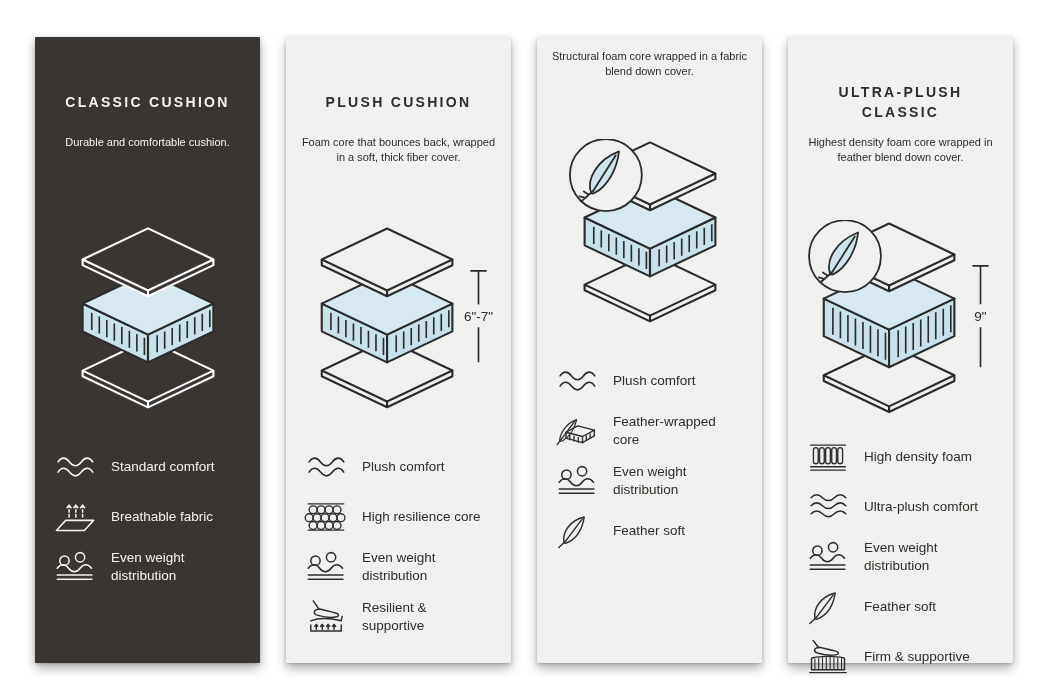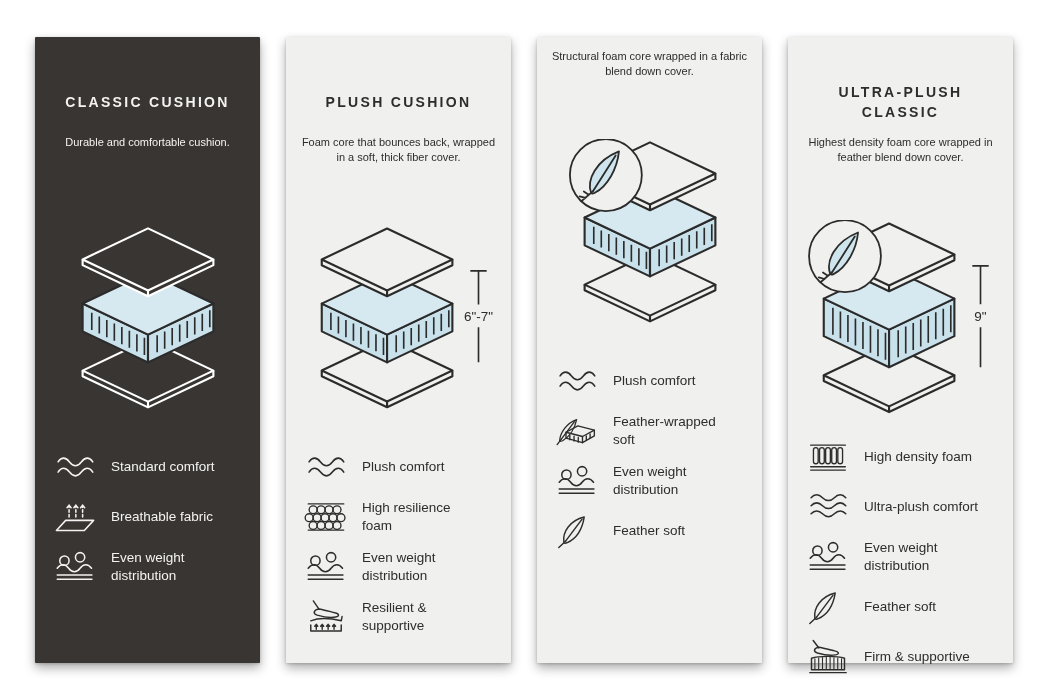--- a/index.html
+++ b/index.html
@@ -172,21 +172,21 @@
                 <circle cx="24.9" cy="22.8" r="4.7"></circle>
                 <circle cx="34.3" cy="22.8" r="4.7"></circle>
                 <circle cx="43.7" cy="22.8" r="4.7"></circle>
                 <circle cx="10.8" cy="32" r="4.7"></circle>
                 <circle cx="20.2" cy="32" r="4.7"></circle>
                 <circle cx="29.6" cy="32" r="4.7"></circle>
                 <circle cx="39" cy="32" r="4.7"></circle>
               </g>
             </svg>
           </span>
-    <span class="label">High resilience foam</span>
+    <span class="label">High resilience core</span>
   </li>
 
   <li class="feature">
     <span class="icon">
             <svg viewBox="0 0 52 44">
               <g fill="none" stroke="currentColor" stroke-width="1.8" stroke-linecap="round">
                 <circle cx="13.5" cy="14.5" r="5.5"></circle>
                 <circle cx="32" cy="10.5" r="5.5"></circle>
                 <path d="M5 23.5 C9 18 14.5 18 18.5 23.5 C22.5 29 28 29 32 23.5 C36 18 41.5 18 45.5 23.5"></path>
                 <path d="M5 31.5 H46"></path>
@@ -267,21 +267,21 @@
                 <path d="M13 23.5 L27 16 L46.5 21 L32.5 28.5 Z"></path>
                 <path d="M13 23.5 V30.5 L32.5 35.8 V28.5"></path>
                 <path d="M46.5 21 V27.8 L32.5 35.8"></path>
                 <path d="M17.5 26.8 v5.6 M22.5 28.2 v5.6 M27.5 29.6 v5.6 M37 32.8 v-5 M41.5 30.4 v-5"></path>
                 <path d="M5.5 33.5 C6 24 14 12.5 25.5 8.5 C23.5 18.5 17.5 28.5 9.5 33.2 C8 34 5.5 34.5 5.5 33.5 Z"></path>
                 <path d="M7.5 31.5 L23 11"></path>
                 <path d="M2.5 38 L7.5 31.5"></path>
               </g>
             </svg>
           </span>
-    <span class="label">Feather-wrapped soft</span>
+    <span class="label">Feather-wrapped core</span>
   </li>
 
   <li class="feature">
     <span class="icon">
             <svg viewBox="0 0 52 44">
               <g fill="none" stroke="currentColor" stroke-width="1.8" stroke-linecap="round">
                 <circle cx="13.5" cy="14.5" r="5.5"></circle>
                 <circle cx="32" cy="10.5" r="5.5"></circle>
                 <path d="M5 23.5 C9 18 14.5 18 18.5 23.5 C22.5 29 28 29 32 23.5 C36 18 41.5 18 45.5 23.5"></path>
                 <path d="M5 31.5 H46"></path>

